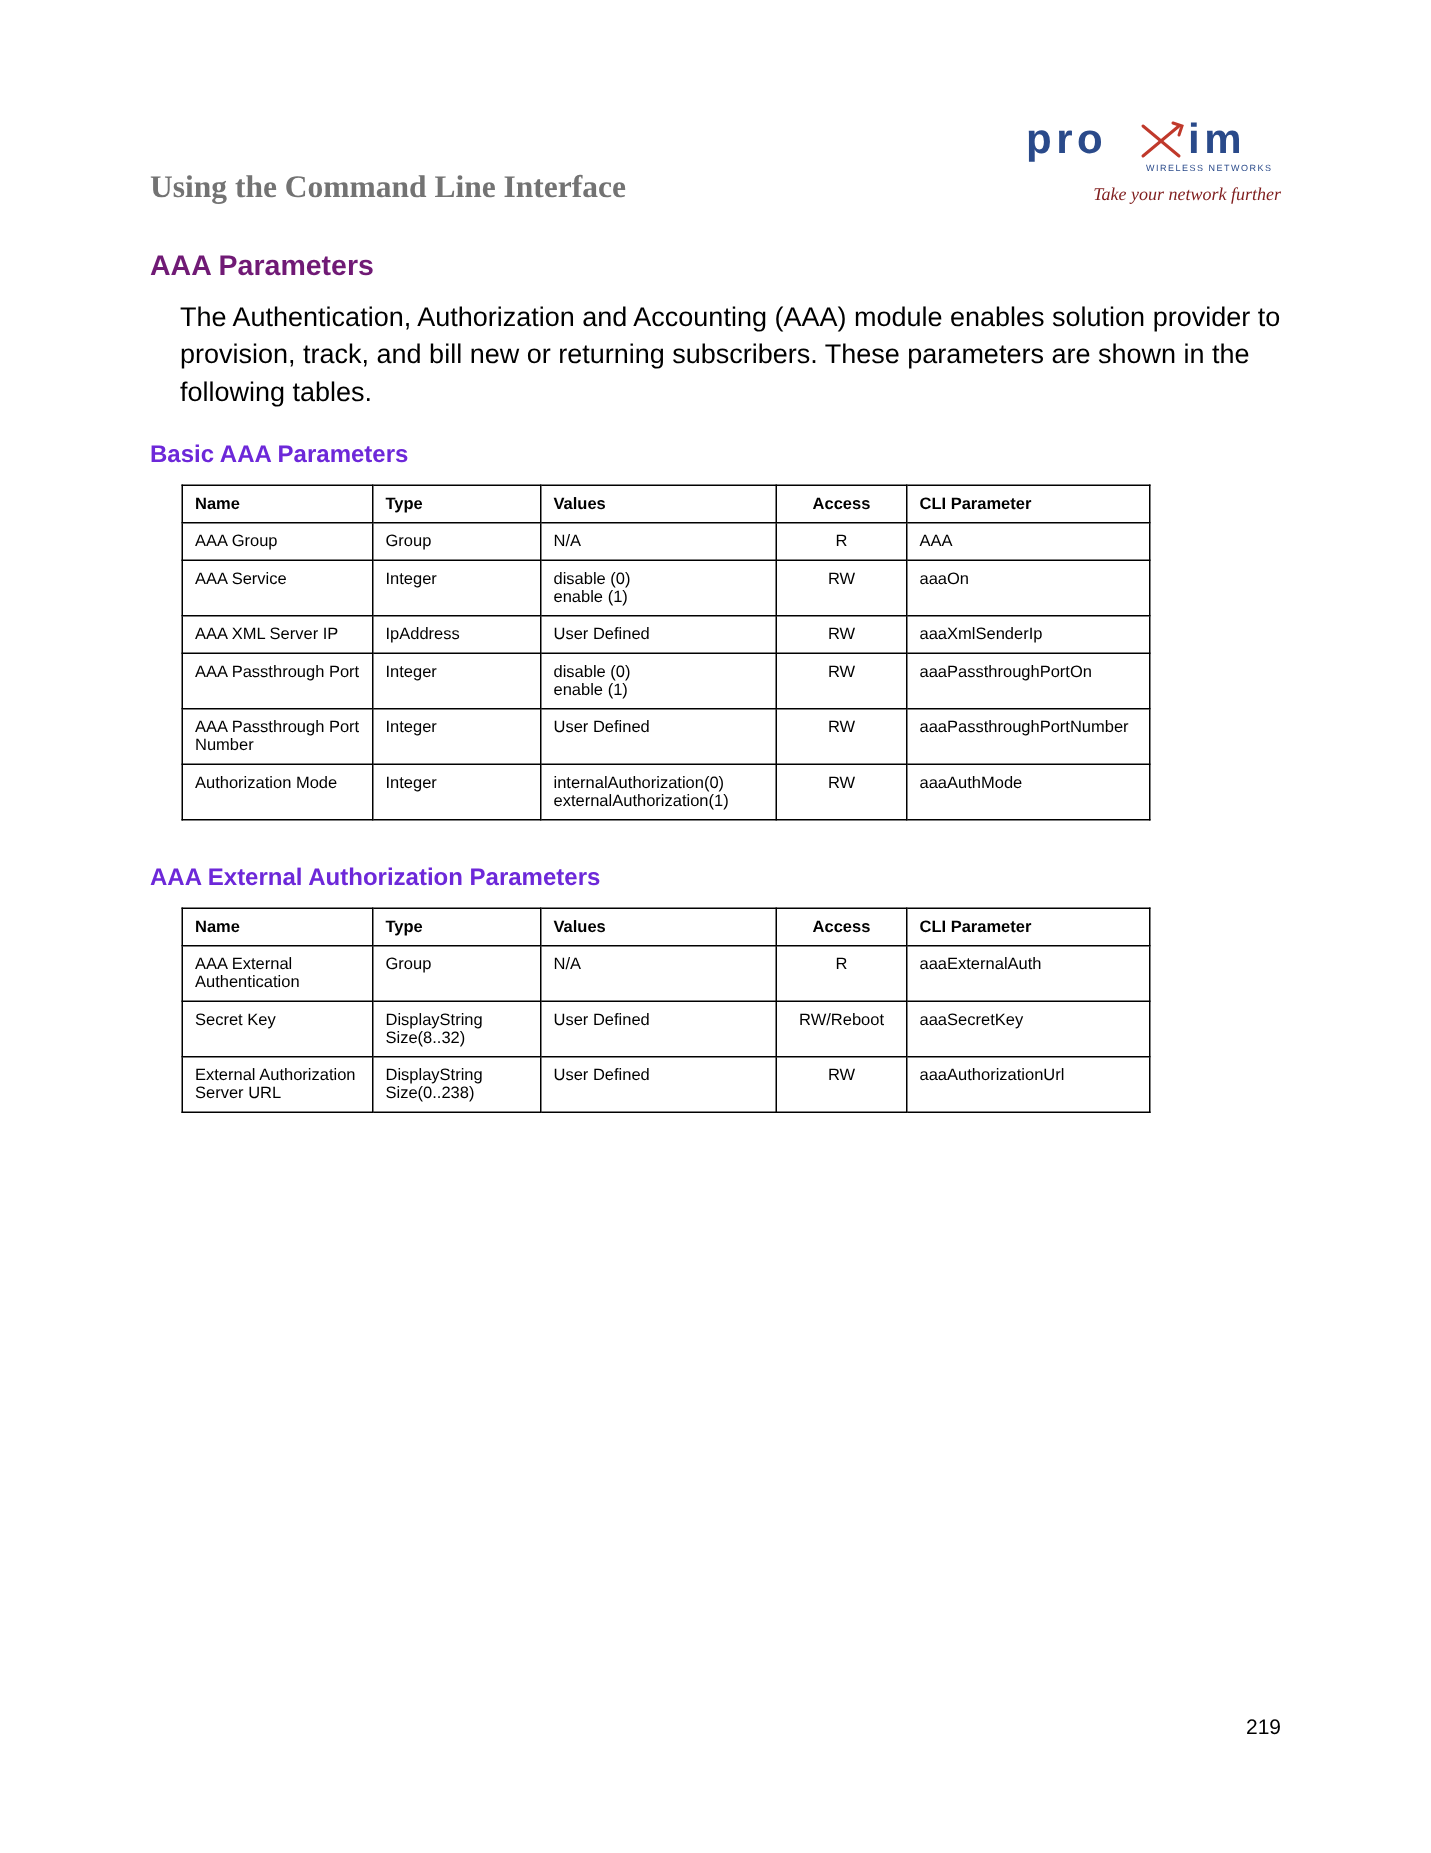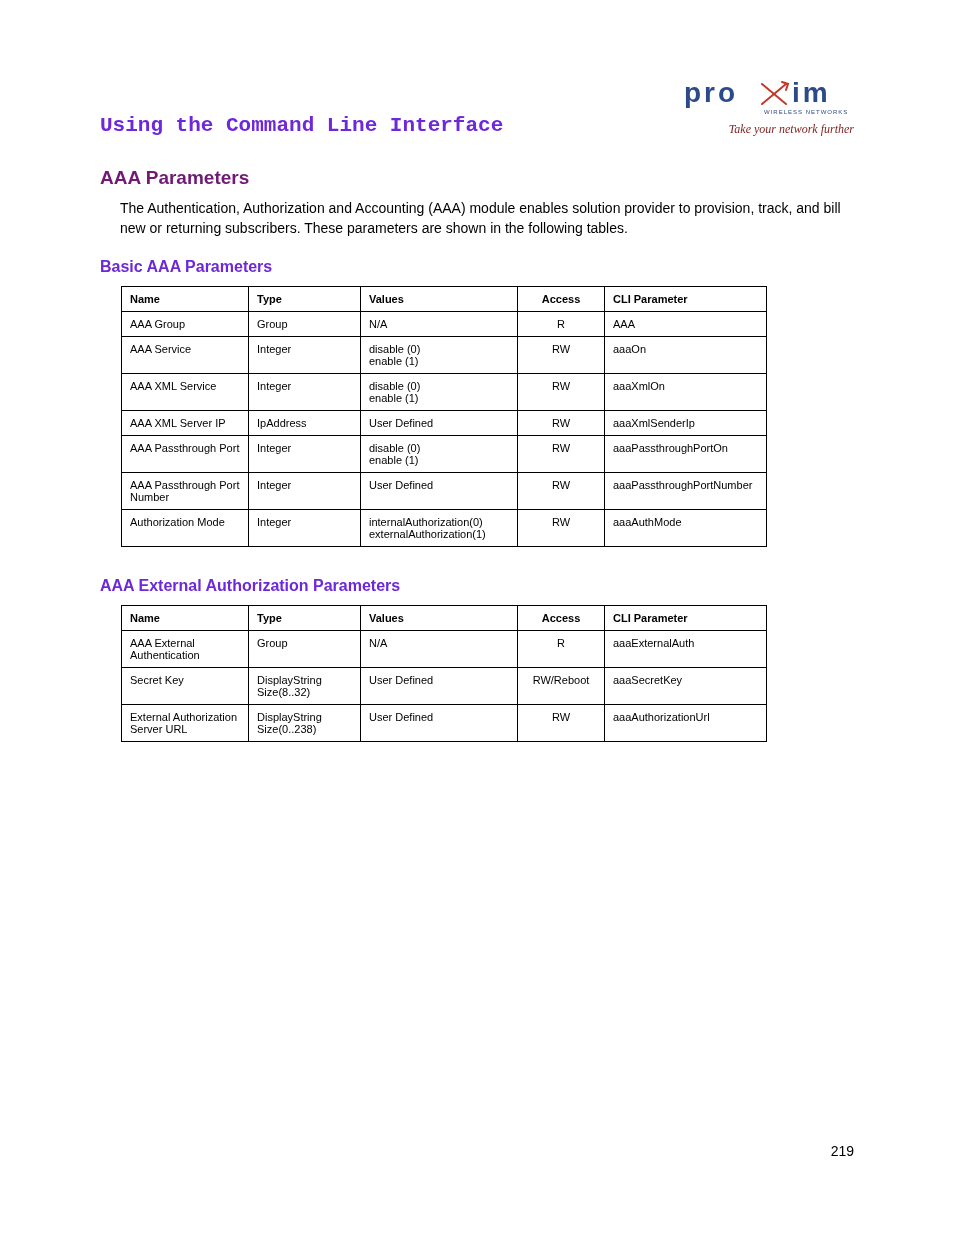--- a/index.html
+++ b/index.html
@@ -18,24 +18,24 @@
     height: 100%;
     position: relative;
   }
   .header-row {
     display: flex;
     justify-content: space-between;
     align-items: flex-end;
     margin-bottom: 30px;
   }
   .doc-title {
-    font-family: Liberation Mono, monospace;
+    font-family: Liberation Serif, serif;
     font-weight: bold;
     font-size: 21px;
-    color: #6d28d9;
+    color: #737373;
   }
   .logo-box {
     text-align: right;
   }
   .logo-svg {
     display: block;
   }
   .logo-tag {
     font-family: "Times New Roman", serif;
     font-style: italic;
@@ -44,21 +44,21 @@
     margin-top: 4px;
   }
   h1.section {
     font-family: Verdana, Arial, sans-serif;
     font-size: 19px;
     font-weight: bold;
     margin: 20px 0 10px 0;
     color: #701a75;
   }
   .intro {
-    font-size: 14px;
+    font-size: 18px;
     line-height: 1.4;
     margin: 0 0 20px 20px;
   }
   h2.subsection {
     font-family: Verdana, Arial, sans-serif;
     font-size: 16px;
     font-weight: bold;
     margin: 20px 0 10px 0;
     color: #6d28d9;
   }
@@ -137,28 +137,20 @@
       </tr>
       <tr>
         <td>AAA Service</td>
         <td>Integer</td>
         <td style="white-space:pre-line">disable (0)
 enable (1)</td>
         <td class="col-access">RW</td>
         <td>aaaOn</td>
       </tr>
       <tr>
-        <td>AAA XML Service</td>
-        <td>Integer</td>
-        <td style="white-space:pre-line">disable (0)
-enable (1)</td>
-        <td class="col-access">RW</td>
-        <td>aaaXmlOn</td>
-      </tr>
-      <tr>
         <td>AAA XML Server IP</td>
         <td>IpAddress</td>
         <td>User Defined</td>
         <td class="col-access">RW</td>
         <td>aaaXmlSenderIp</td>
       </tr>
       <tr>
         <td>AAA Passthrough Port</td>
         <td>Integer</td>
         <td style="white-space:pre-line">disable (0)

